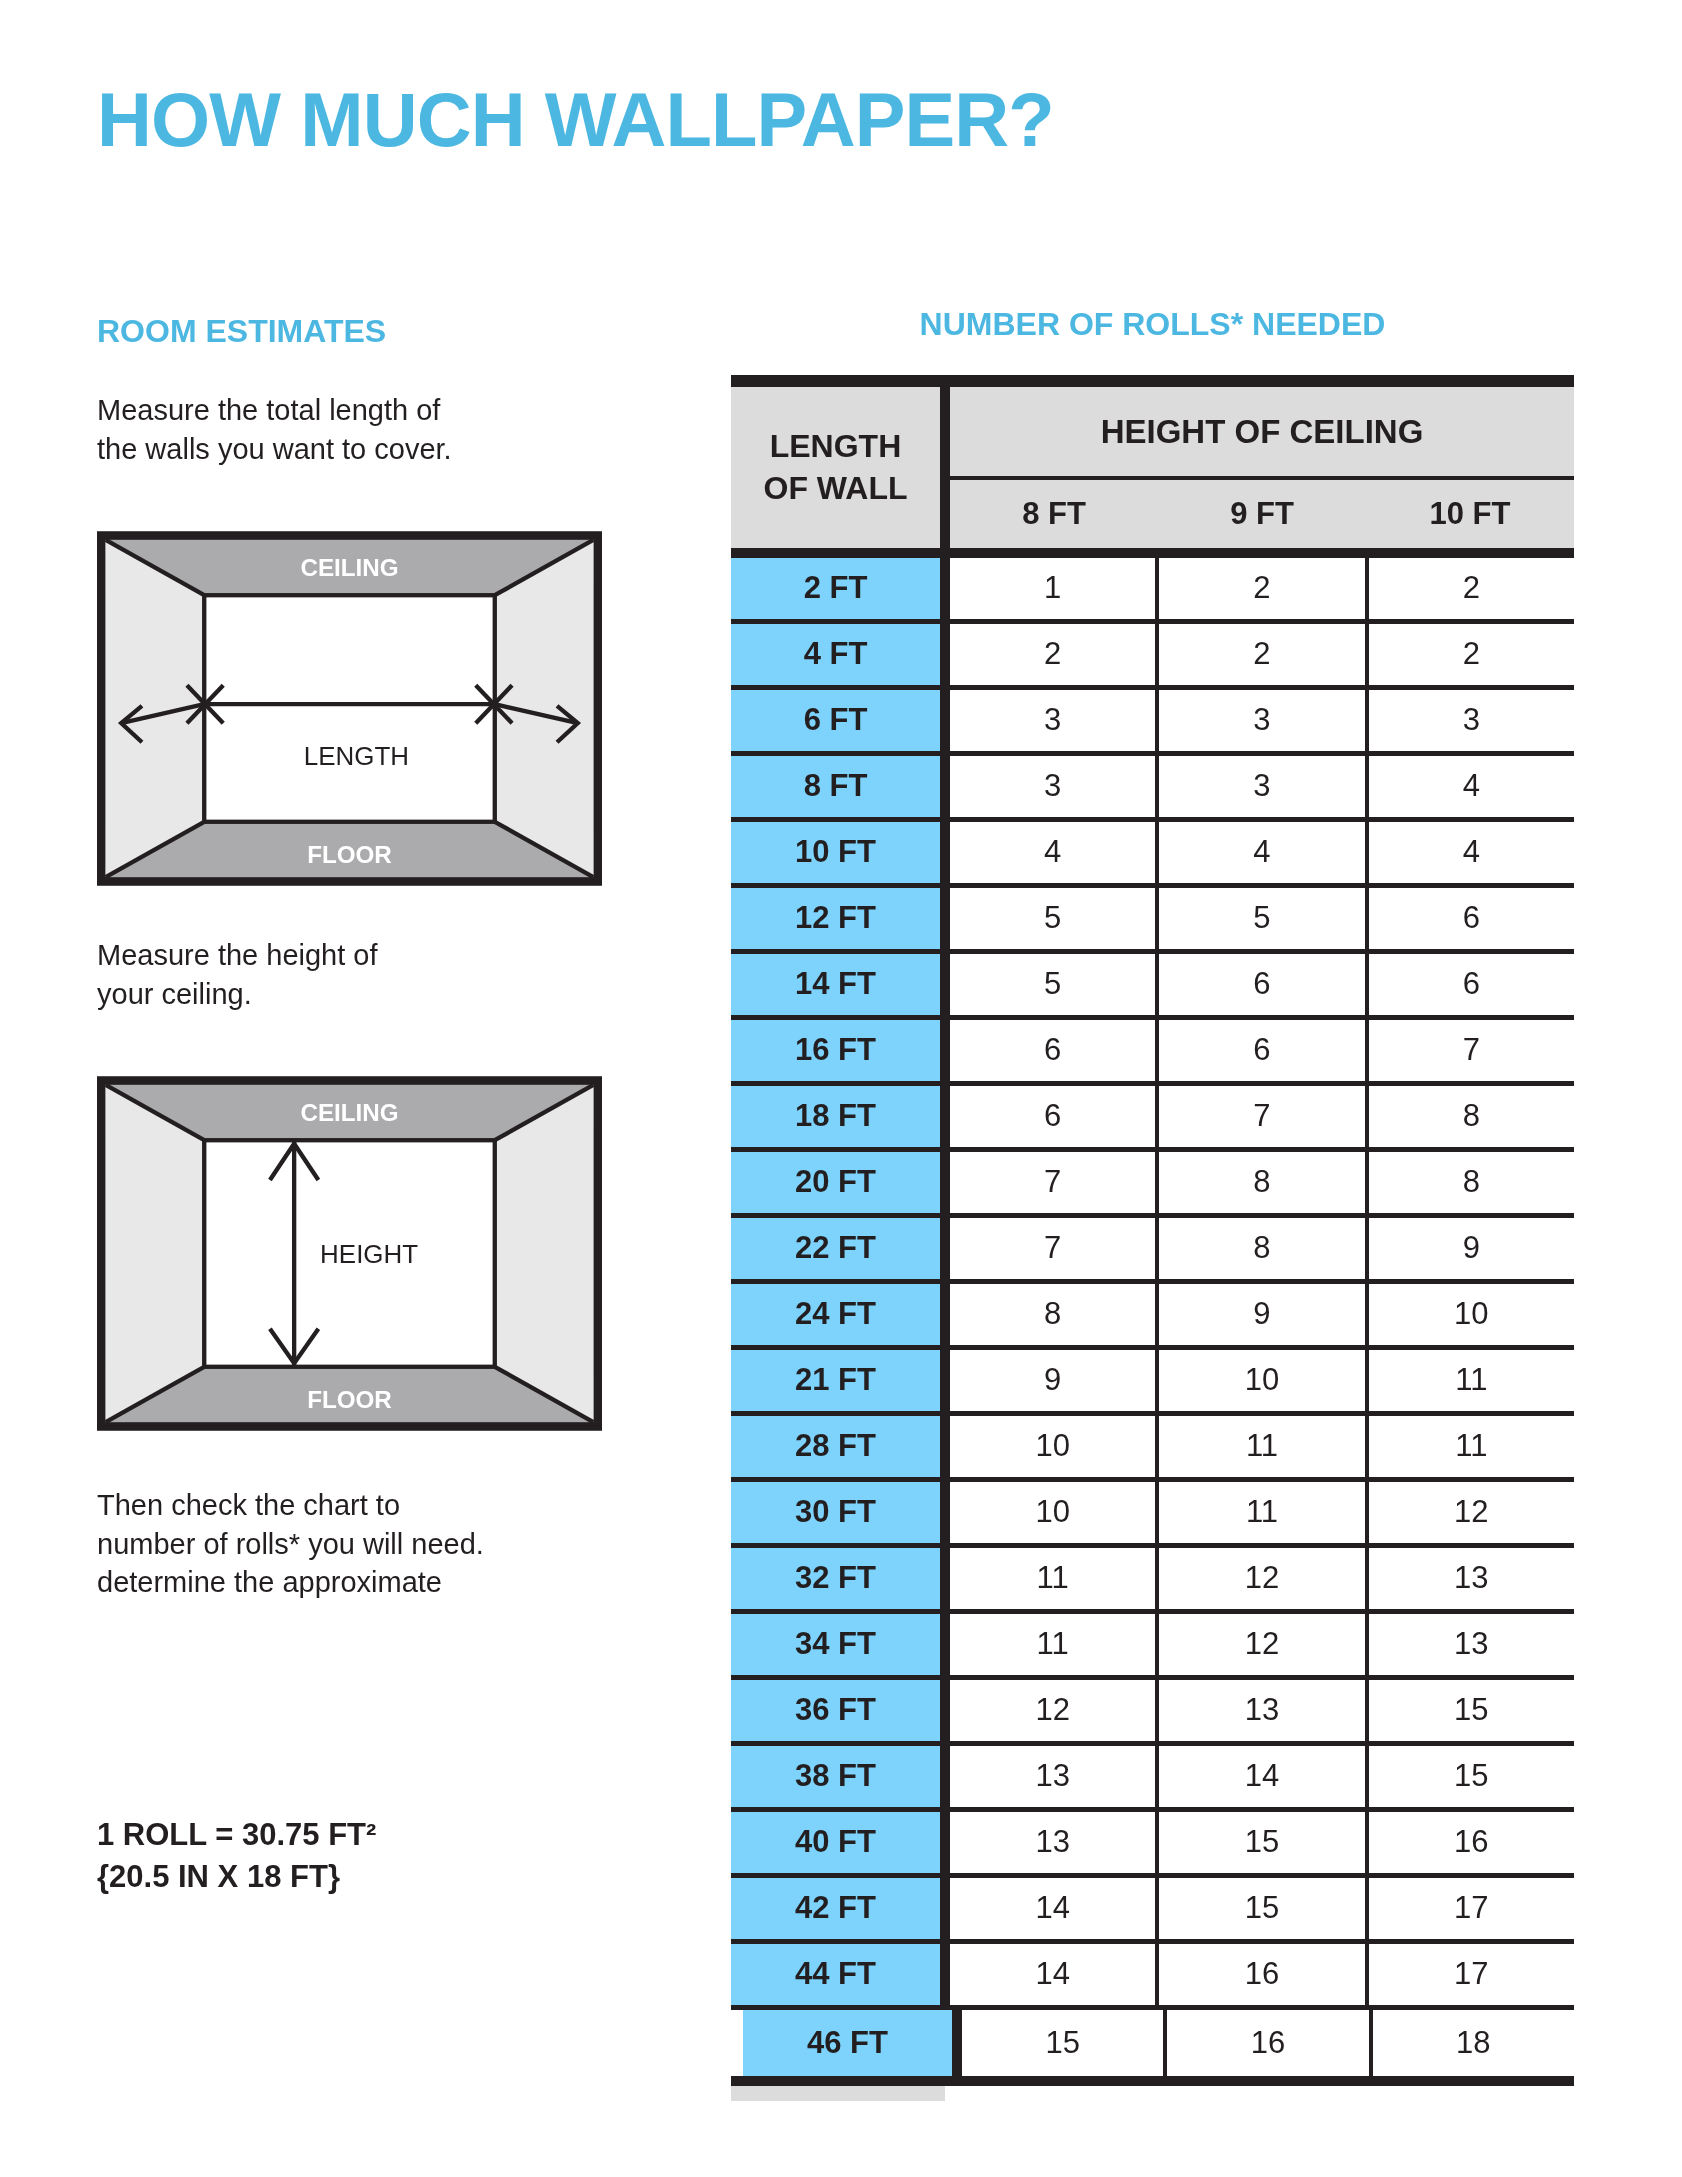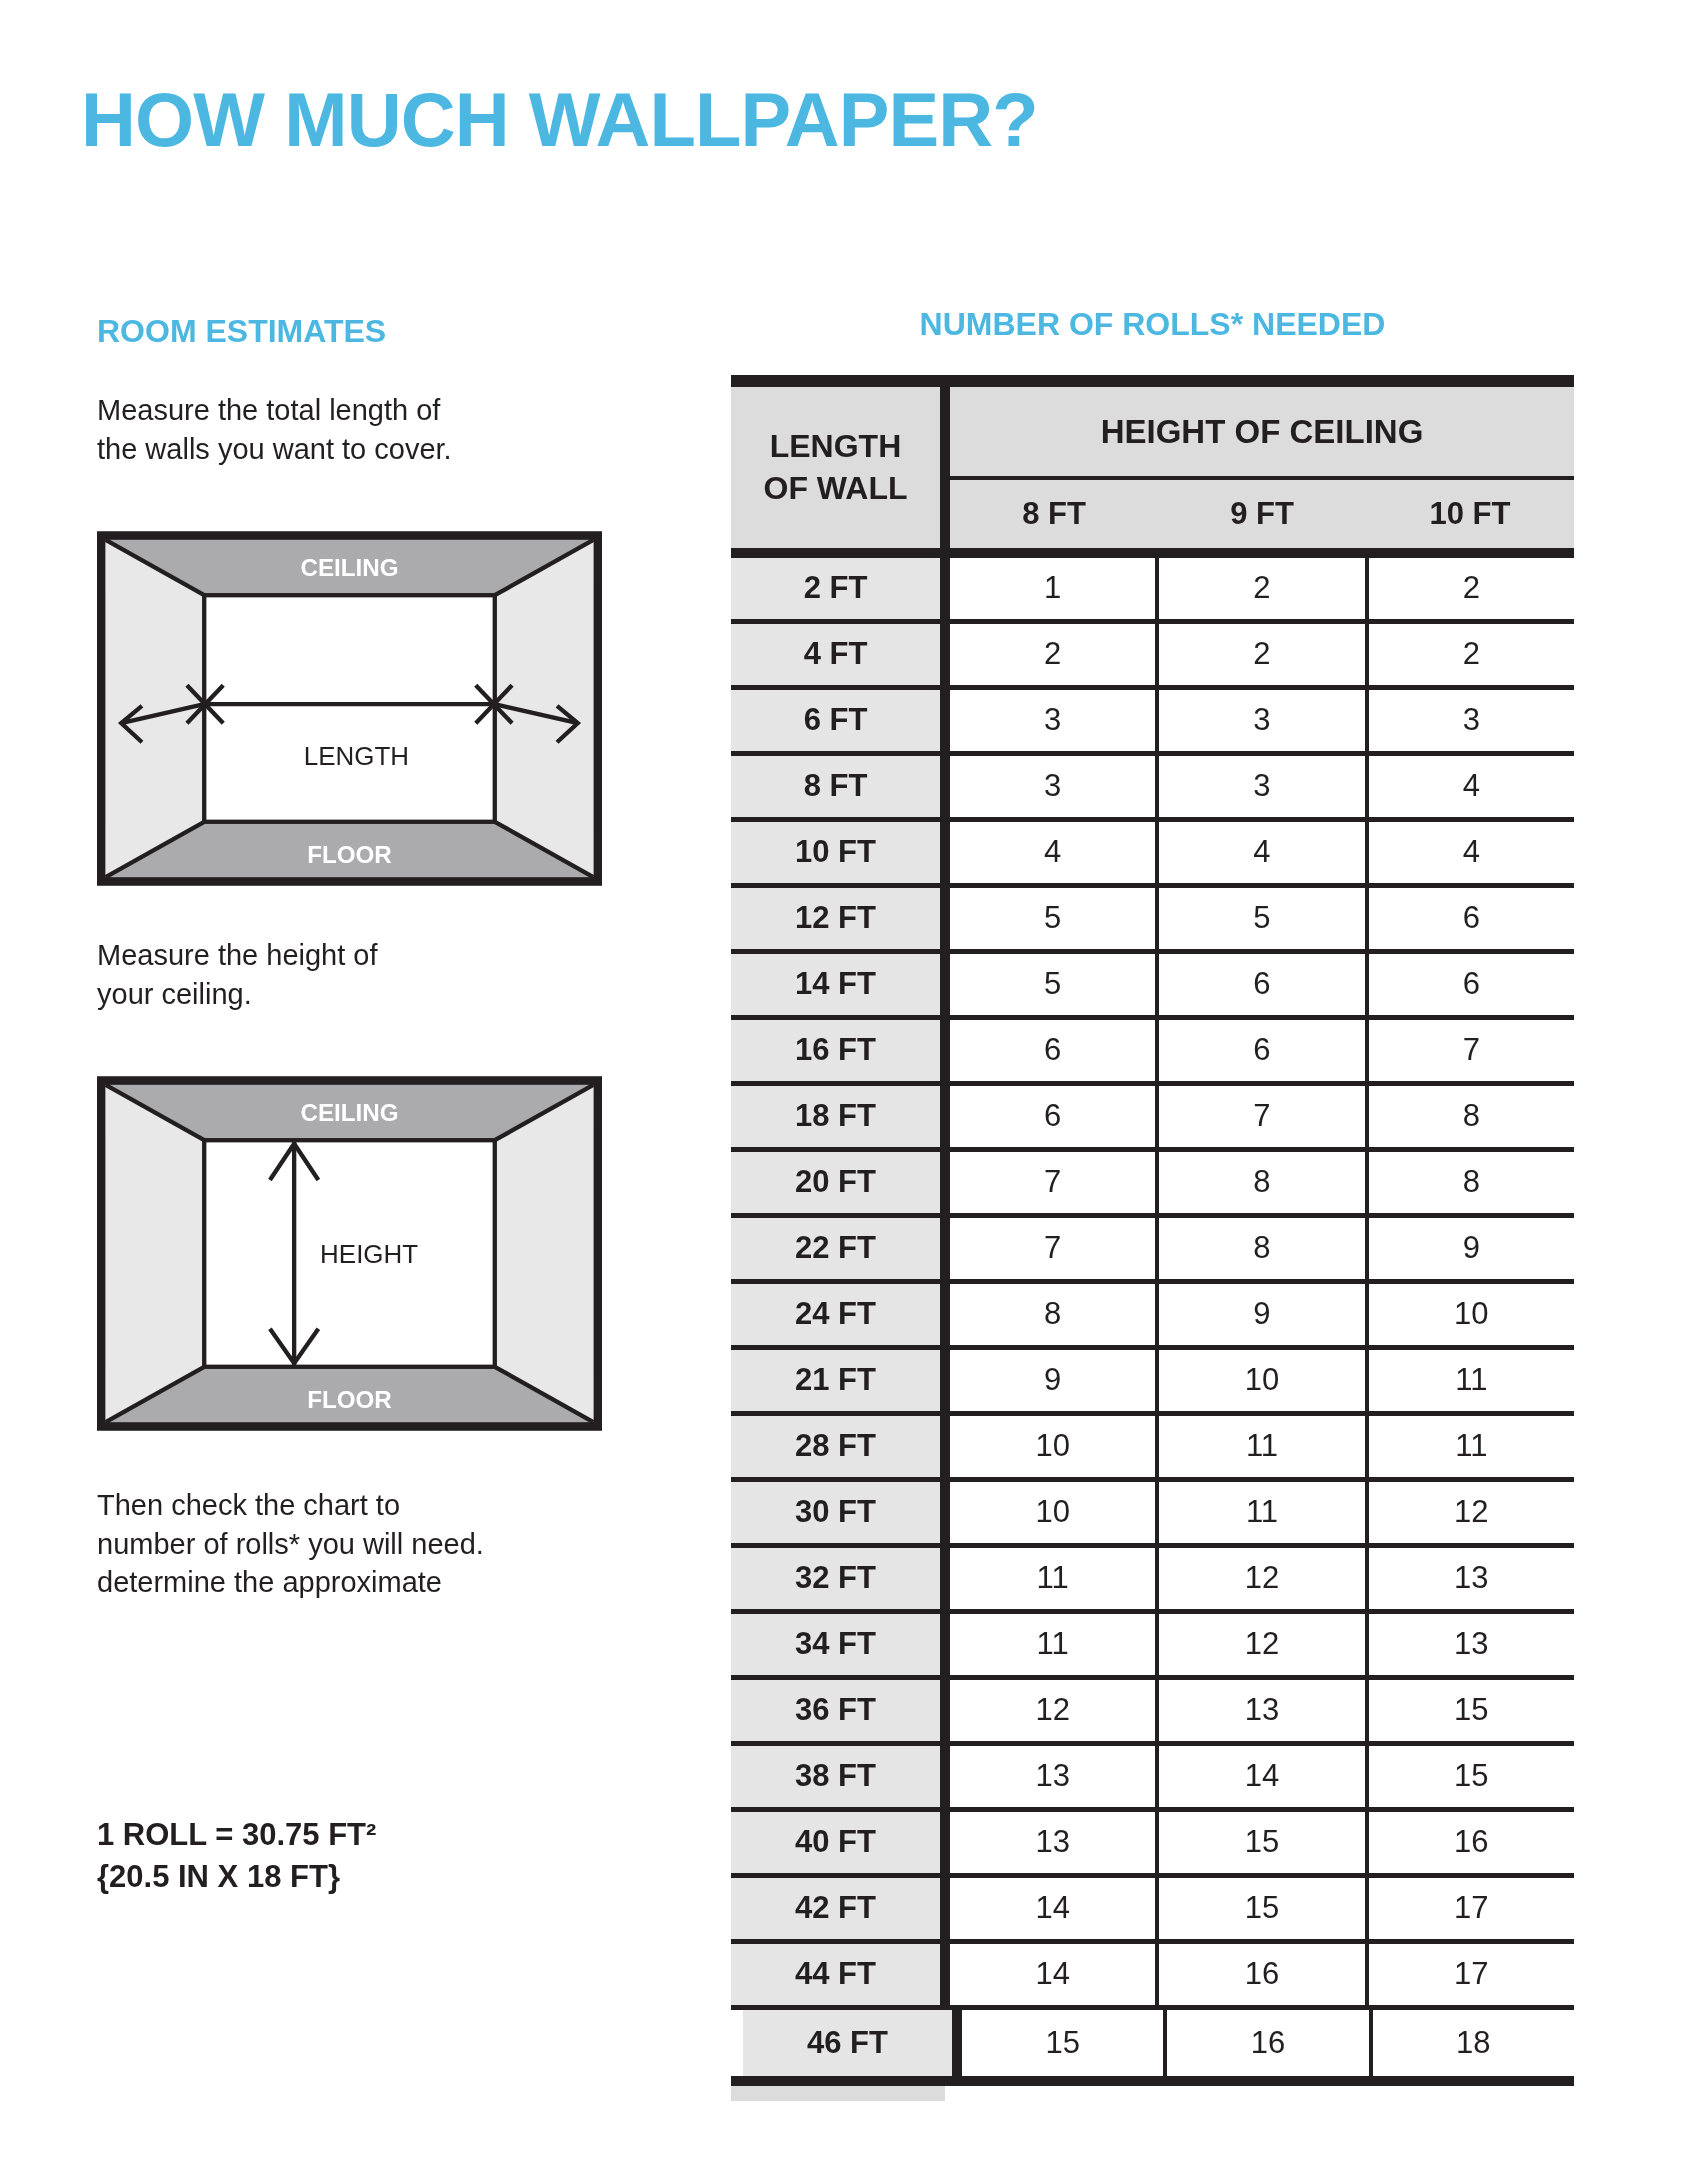--- a/index.html
+++ b/index.html
@@ -2,21 +2,21 @@
 <html style="font-size:14px"><head>
 <meta charset="utf-8">
 <style>
   html,body { margin:0; padding:0; background:#ffffff; }
   * { box-sizing:border-box; }
   .page {
     position:relative; width:1683px; height:2177px; background:#ffffff;
     font-family:"Liberation Sans", sans-serif; color:#231F20; overflow:hidden;
   }
   .title {
-    position:absolute; left:81px; top:76px; font-size:76px; font-weight:bold;
+    position:absolute; left:97px; top:76px; font-size:76px; font-weight:bold;
     color:#4CB8E2; letter-spacing:-0.9px; white-space:nowrap;
   }
   .section-heading {
     position:absolute; font-size:32px; font-weight:bold; color:#4CB8E2; white-space:nowrap;
   }
   .h-room { left:97px; top:313px; }
   .h-rolls { left:731px; top:306px; width:843px; text-align:center; }
   .para { position:absolute; left:97px; font-size:29px; line-height:1.33; color:#231F20; }
   .p1 { top:391px; }
   .p2 { top:936px; }
@@ -42,21 +42,21 @@
   .t-group-title {
     height:93px; display:flex; align-items:center; justify-content:center;
     border-bottom:4.3px solid #231F20; font-size:33px; font-weight:bold;
   }
   .t-subcols { flex:1; display:flex; }
   .t-subcol { flex:1; display:flex; align-items:center; justify-content:center; font-size:31px; font-weight:bold; }
   .t-thickline { height:9.5px; background:#231F20; }
   .t-row { display:flex; height:66px; border-bottom:5.2px solid #231F20; }
   .t-row:last-child { border-bottom:none;padding-left:12px; }
   .t-label {
-    width:219px; background:#e5e5e5; border-right:10.4px solid #231F20;
+    width:219px; background:#7dd3fc; border-right:10.4px solid #231F20;
     display:flex; align-items:center; justify-content:center;
     font-size:31px; font-weight:bold;
   }
   .t-val { flex:1; display:flex; align-items:center; justify-content:center; font-size:31px; background:#ffffff; }
   .t-val.sep { border-right:4.3px solid #231F20; }
   .t-bottomborder { height:10.4px; background:#231F20; }
   .t-graystub { width:214px; height:15.6px; background:#DCDCDD; }
 </style>
 </head>
 <body>

